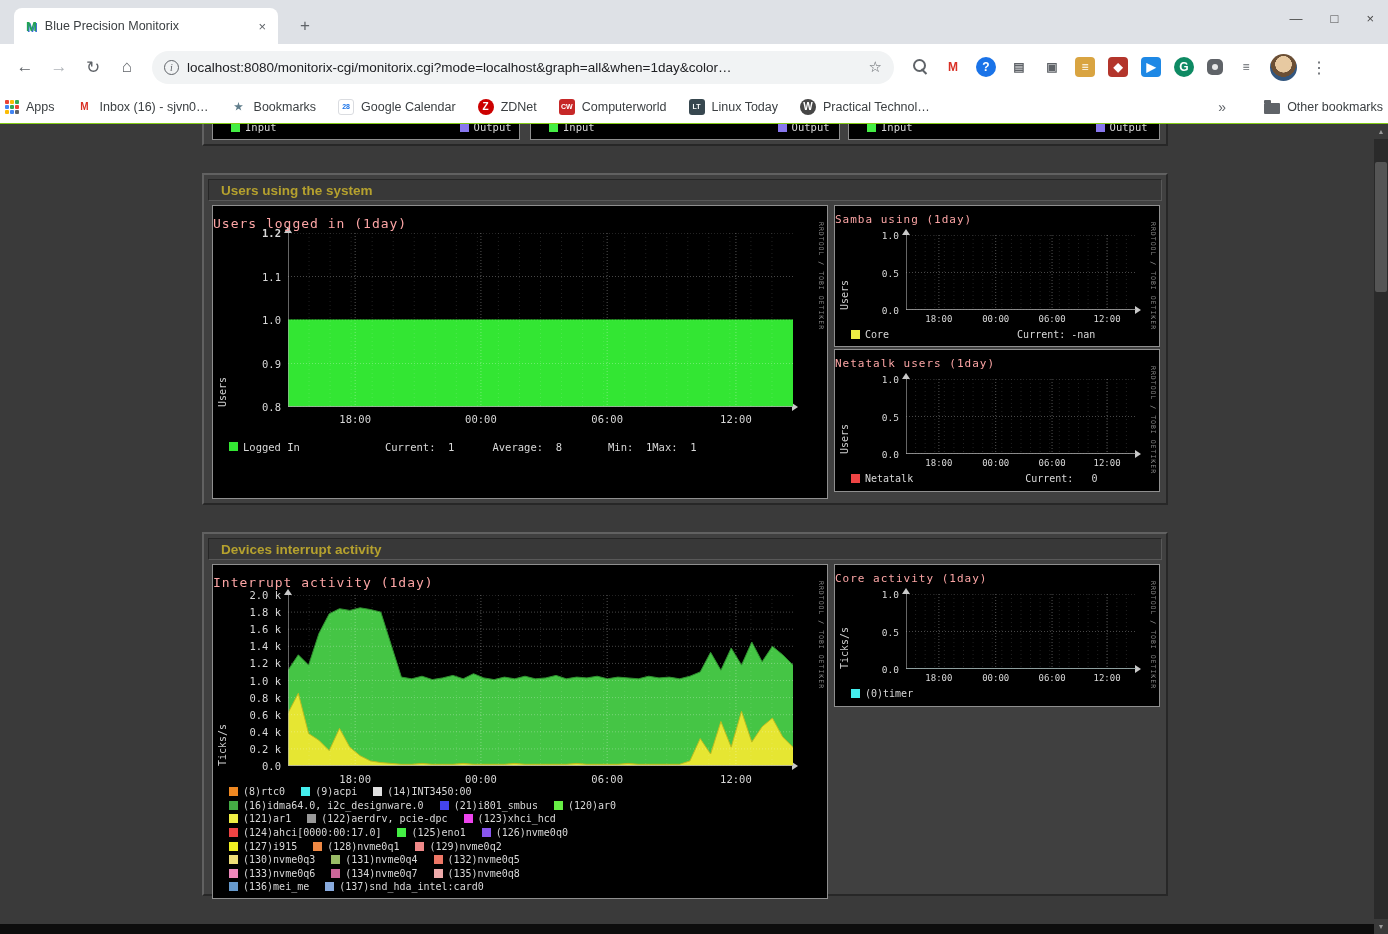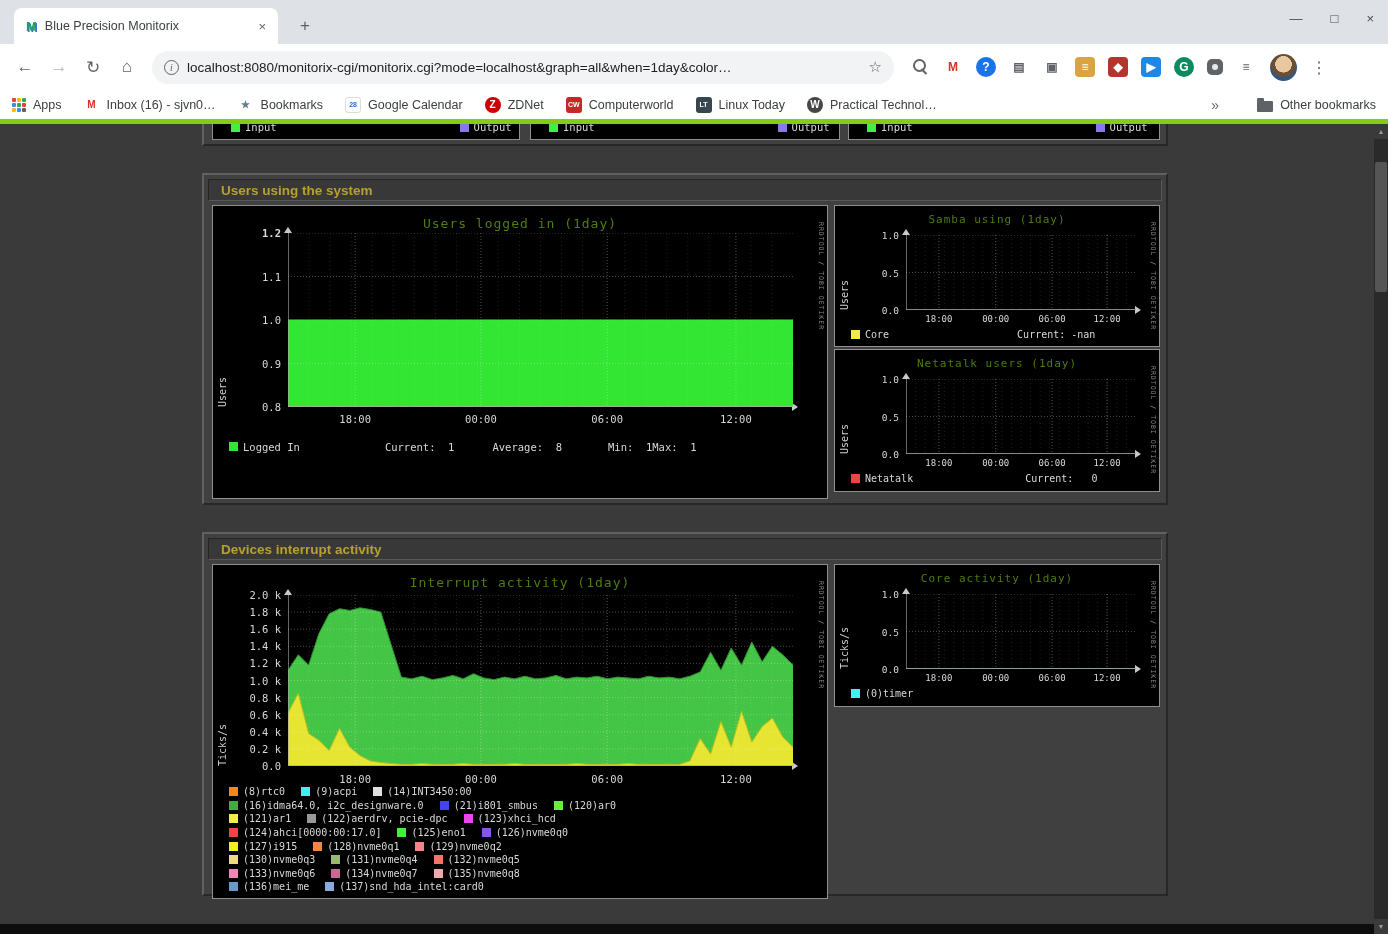--- a/index.html
+++ b/index.html
@@ -24,21 +24,21 @@
 .star{color:#5f6368;font-size:15px;flex:none}
 #exticons{display:flex;align-items:center;gap:13px;margin-left:16px}
 .xic{width:20px;height:20px;display:flex;align-items:center;justify-content:center;font-size:12px;font-weight:bold;border-radius:4px;position:relative}
 .xic.ic-search::before{content:"";width:9px;height:9px;border:2px solid #5f6368;border-radius:50%;position:absolute;top:2px;left:3px}
 .xic.ic-search::after{content:"";width:2px;height:7px;background:#5f6368;position:absolute;left:13px;top:11px;transform:rotate(-45deg)}
 .xic.ic-puzzle{background:#5f6368;border-radius:5px;width:16px;height:16px}
 .xic.ic-puzzle::after{content:"";position:absolute;width:6px;height:6px;border-radius:50%;background:#fff;opacity:.85}
 #avatar{width:27px;height:27px;border-radius:50%;margin-left:14px;flex:none;background:radial-gradient(circle at 50% 38%, #e7c9a1 0 38%, #6b4f35 39% 58%, #33567e 59%)}
 .menu-dots{margin-left:12px;color:#5f6368;font-size:16px;width:20px;text-align:center}
 
-#bookmarksbar{position:absolute;top:90px;left:0;width:100%;height:34px;background:#fff;border-bottom:5px solid #84cc16;display:flex;align-items:center;padding:0 12px;gap:38px}
+#bookmarksbar{position:absolute;top:90px;left:0;width:100%;height:34px;background:#fff;border-bottom:1px solid #84cc16;display:flex;align-items:center;padding:0 5px;gap:38px}
 .bm{display:flex;align-items:center;gap:7px;font-size:12.5px;color:#3c4043;white-space:nowrap}
 .bmic{width:16px;height:16px;display:flex;align-items:center;justify-content:center;font-size:10px;font-weight:bold;border-radius:3px;flex:none}
 .ic-apps{display:grid;grid-template-columns:repeat(3,4px);grid-gap:1px}
 .ic-apps span{width:4px;height:4px;border-radius:1px;display:block}
 .bm-spacer{flex:1}
 .overflow{color:#5f6368;font-size:14px}
 .ic-folder{width:16px;height:11px;background:#5f6368;border-radius:1px;position:relative;margin-top:3px}
 .ic-folder::before{content:"";position:absolute;top:-3px;left:0;width:7px;height:3px;background:#5f6368;border-radius:1px 1px 0 0}
 
 
@@ -65,21 +65,21 @@
 .plegend{position:absolute;left:18px;right:8px;bottom:6px;display:flex;align-items:center;font-size:10.5px;color:#d8d8d8}
 .plegend .sq{width:9px;height:9px;margin-right:5px;flex:none}
 .plegend .sq.out{margin-left:183px}
 
 .p-users{left:8px;top:30px;width:616px;height:294px;--pl:75px;--pt:27px;--pw:505px;--ph:174px;--xt:207px;--lt:234px}
 .p-irq{left:8px;top:30px;width:616px;height:335px;--pl:75px;--pt:30px;--pw:505px;--ph:171px;--xt:208px;--lt:220px}
 .p-samba{left:630px;top:30px;width:326px;height:142px;--pl:71px;--pt:29px;--pw:230px;--ph:75px;--xt:108px;--lt:122px}
 .p-ntk{left:630px;top:174px;width:326px;height:143px;--pl:71px;--pt:29px;--pw:230px;--ph:75px;--xt:108px;--lt:122px}
 .p-core{left:630px;top:30px;width:326px;height:143px;--pl:71px;--pt:29px;--pw:230px;--ph:75px;--xt:108px;--lt:122px}
 
-.gtitle{position:absolute;left:0;right:0;top:10px;text-align:center;letter-spacing:1px;color:#4d7c0f}
+.gtitle{position:absolute;left:0;right:0;top:10px;text-align:left;letter-spacing:1px;color:#fca5a5}
 .big .gtitle{font-size:13px}
 .sml .gtitle{font-size:11px;top:7px}
 .plot{position:absolute;left:var(--pl);top:var(--pt);width:var(--pw);height:var(--ph)}
 .yticks{position:absolute;left:0;top:var(--pt);width:calc(var(--pl) - 7px);height:var(--ph)}
 .yticks div{position:absolute;right:0;transform:translateY(-50%);white-space:nowrap}
 .big .yticks div{font-size:10.5px}
 .sml .yticks div{font-size:9.5px}
 .xticks{position:absolute;left:var(--pl);top:var(--xt);width:var(--pw);height:12px}
 .xticks div{position:absolute;transform:translateX(-50%);font-size:10.5px}
 .sml .xticks div{font-size:9px}

